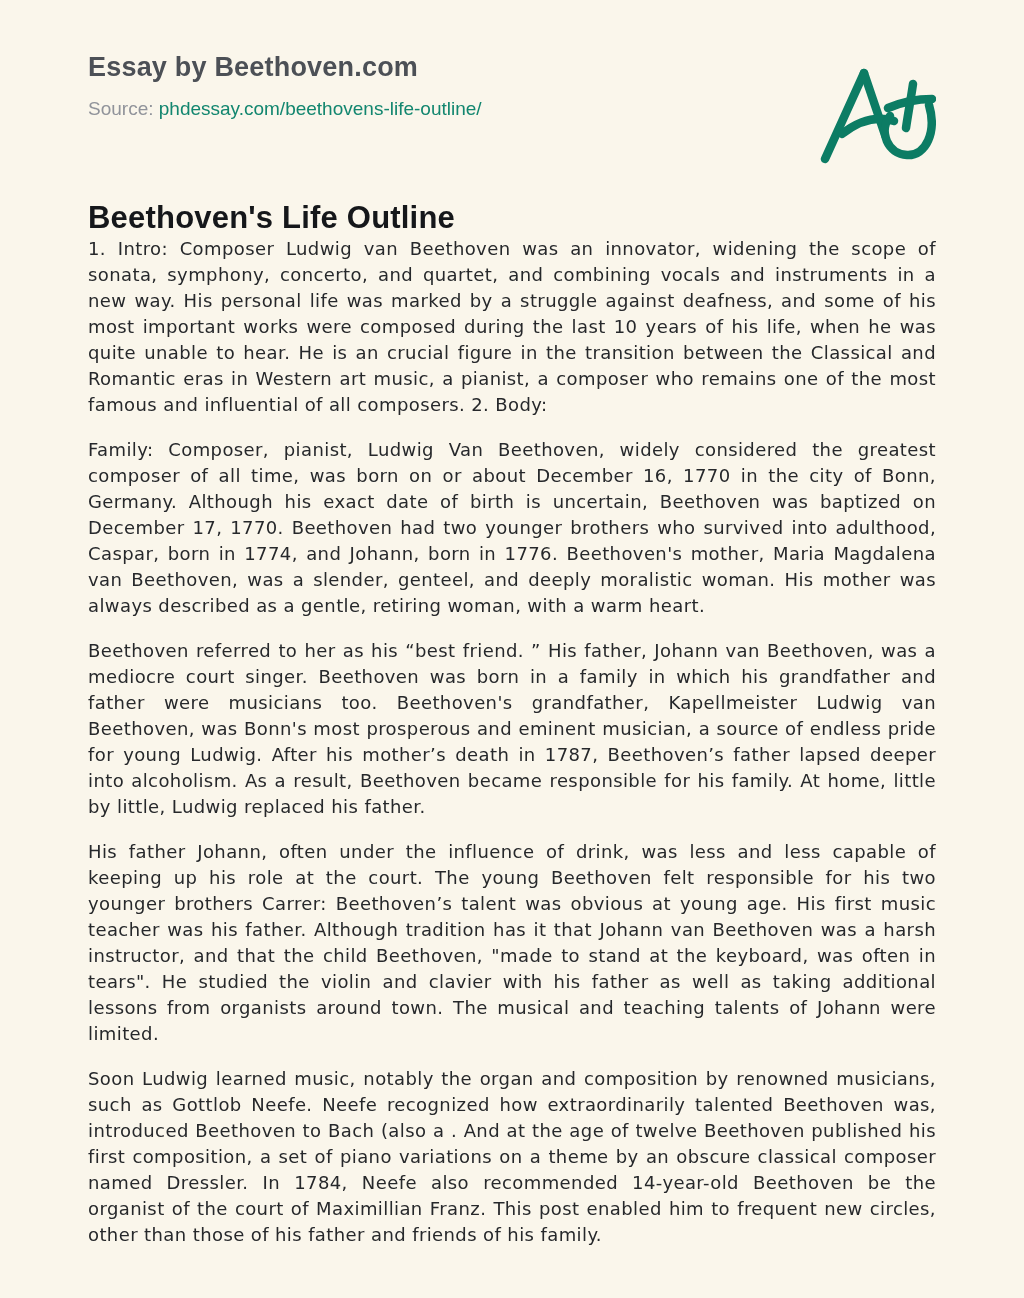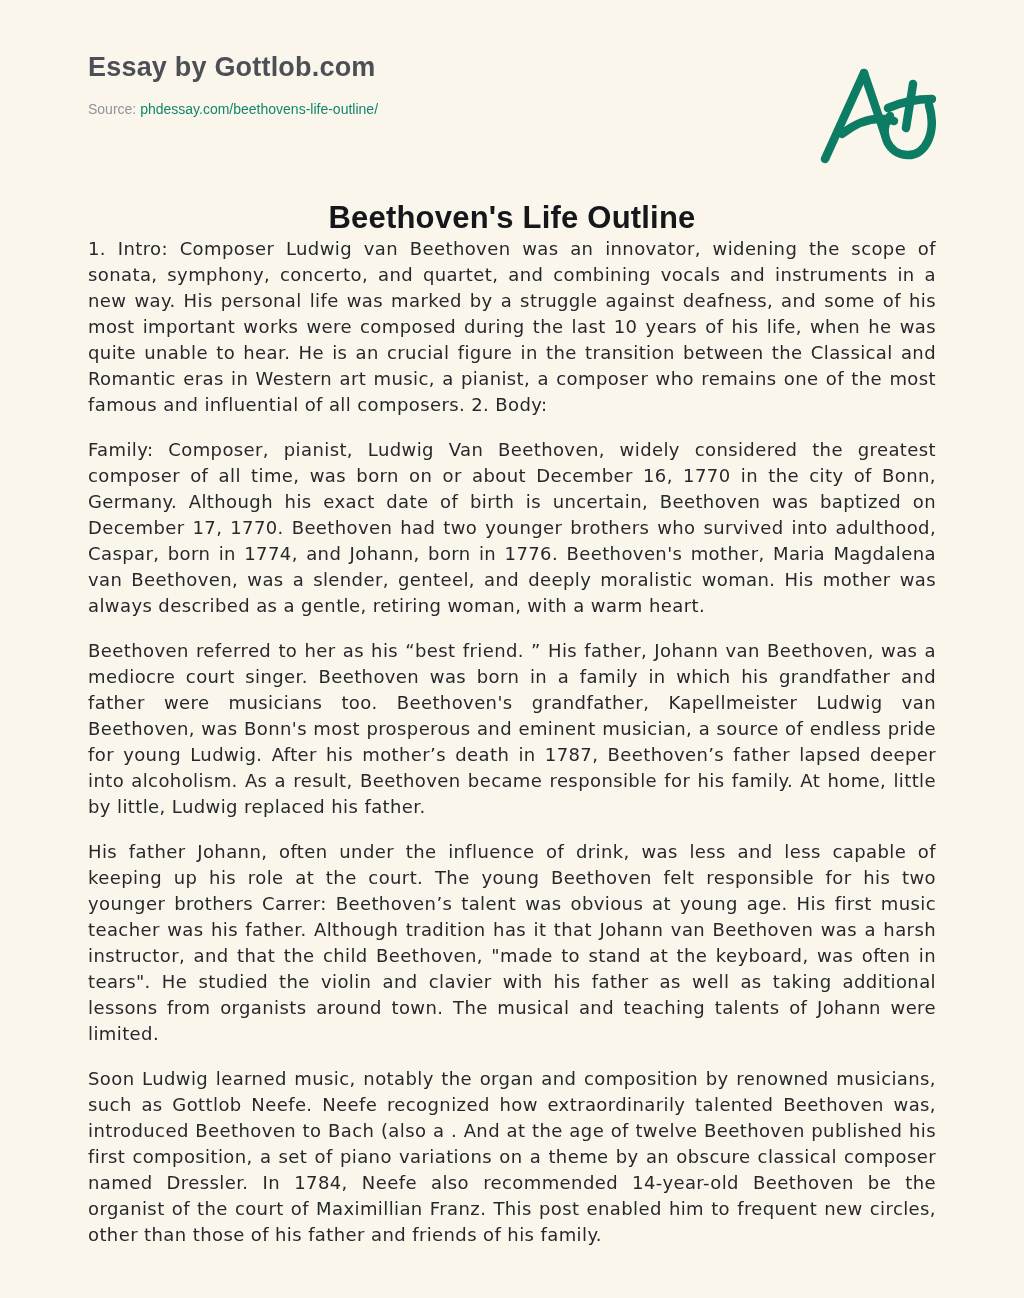--- a/index.html
+++ b/index.html
@@ -30,60 +30,59 @@
     font-family: "Liberation Sans", sans-serif;
     font-weight: 700;
     font-size: 27px;
     line-height: 30px;
     color: #4c5056;
     letter-spacing: 0.2px;
   }
   .source-line {
     margin: 15px 0 0 0;
     font-family: "Liberation Sans", sans-serif;
-    font-size: 14px;
+    font-size: 19px;
     line-height: 24px;
   }
   .source-label { color: #90939a; }
   .source-link {
     color: #12866f;
     text-decoration: none;
     cursor: pointer;
   }
   .logo { margin-top: 6px; flex: 0 0 auto; }
   h2.essay-title {
     margin: 26px 0 0 0;
     font-family: "Liberation Sans", sans-serif;
     font-weight: 700;
     font-size: 31px;
     line-height: 36px;
     color: #15171a;
     letter-spacing: 0.2px;
-    text-align: center;
   }
   article.essay-body {
   }
   article.essay-body p {
     margin: 0 0 19px 0;
     font-size: 18px;
     line-height: 26px;
     letter-spacing: 0.4px;
     color: #26282b;
     text-align: justify;
   }
 </style>
 </head>
 <body>
 
 <div class="sheet">
   <div class="content">
 
     <header class="header-row">
       <div class="header-left">
-        <h1 class="site-title">Essay by Gottlob.com</h1>
+        <h1 class="site-title">Essay by Beethoven.com</h1>
         <p class="source-line">
           <span class="source-label">Source:</span>
           <a class="source-link"><span>phdessay.com/beethovens-life-outline/</span></a>
         </p>
       </div>
 
       <div class="logo">
         <svg width="116" height="112" viewBox="0 0 116 112" aria-hidden="true">
           <g fill="none" stroke="#0c7c64" stroke-width="8.5" stroke-linecap="round" stroke-linejoin="round">
             <path d="M5 101 L44 15"></path>

